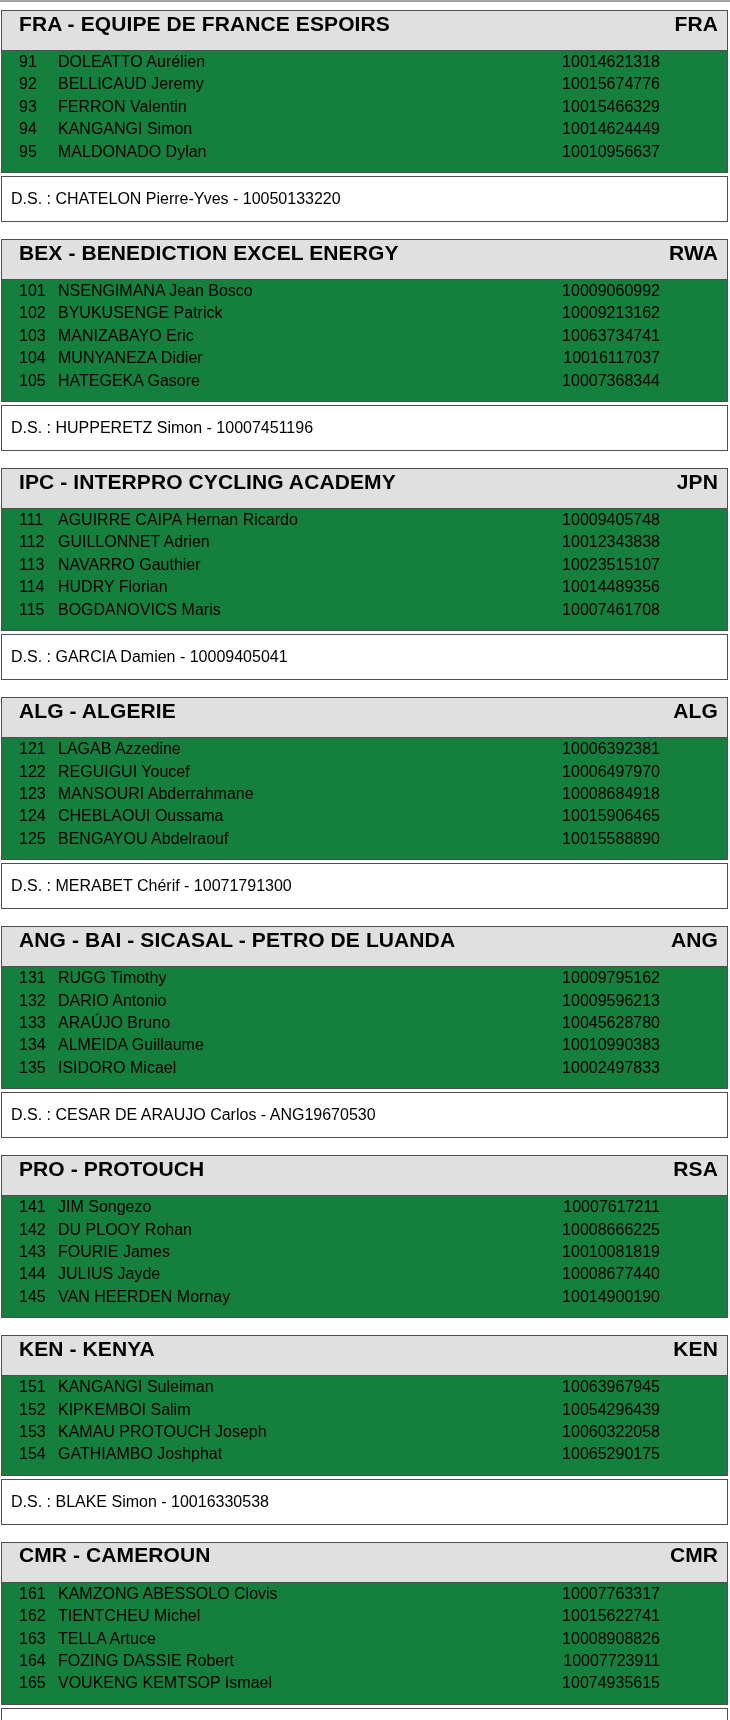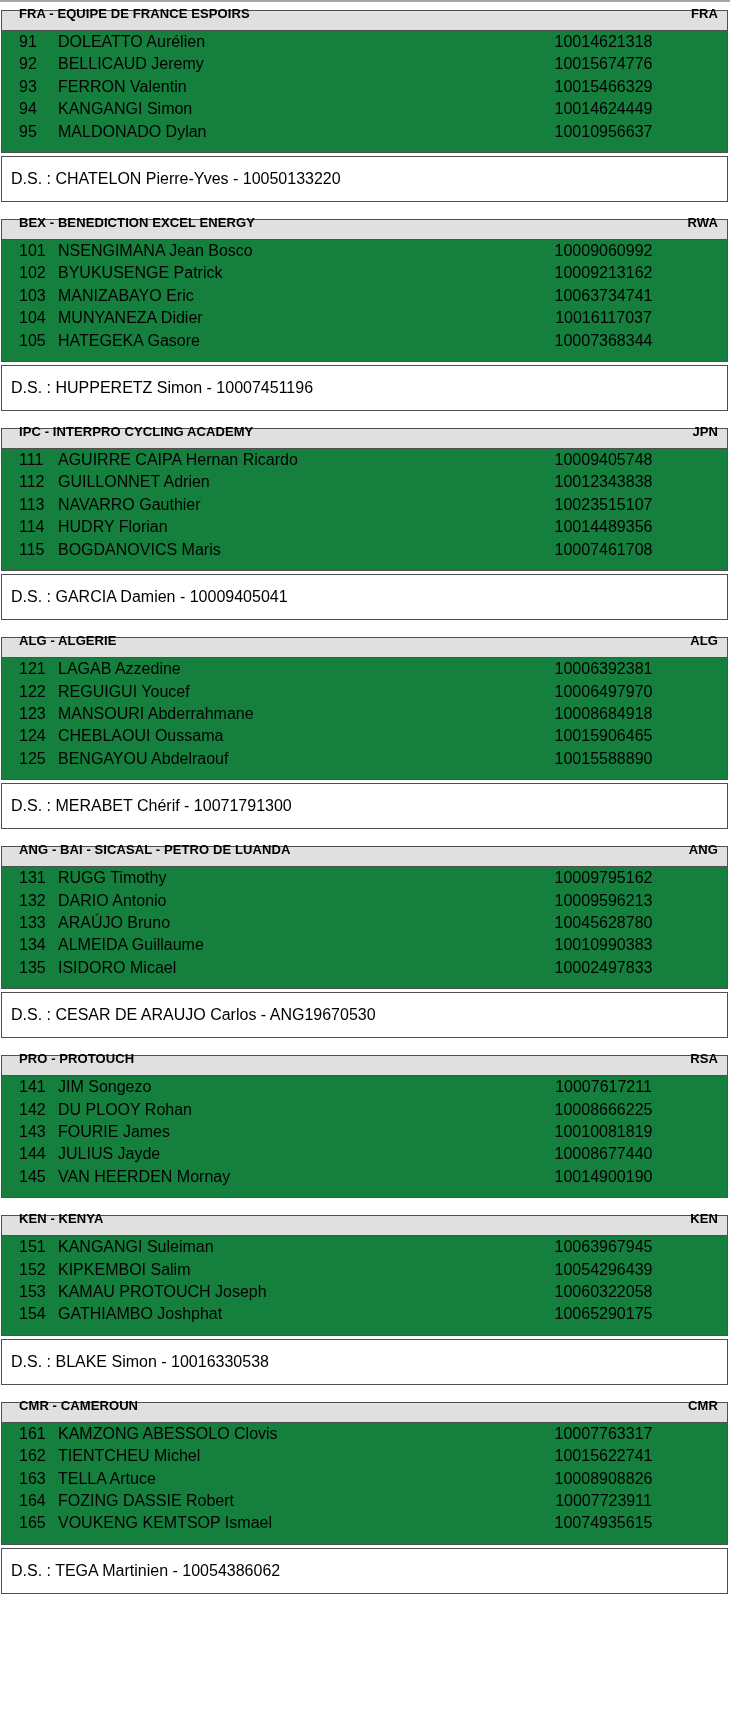--- a/index.html
+++ b/index.html
@@ -32,27 +32,27 @@
   }
   .team {
     margin-bottom: 17px;
   }
   .team-box {
     border: 1.5px solid var(--border);
   }
   .team-header {
     background: var(--header-bg);
     border-bottom: 1.5px solid var(--border);
-    height: 20px;
+    height: 40px;
     display: flex;
     align-items: center;
     justify-content: space-between;
     padding: 0 9px 14px 17px;
     font-weight: bold;
-    font-size: 13px;
+    font-size: 21px;
     letter-spacing: 0.1px;
   }
   .riders {
     padding: 0 0 9px 0;
     background: #15803d;
   }
   .rider-row {
     display: flex;
     align-items: baseline;
     line-height: 22.4px;
@@ -64,21 +64,21 @@
     flex: 0 0 auto;
   }
   .rname {
     flex: 1 1 auto;
     white-space: nowrap;
     overflow: hidden;
   }
   .uci {
     flex: 0 0 auto;
     width: 180px;
-    text-align: center;
+    text-align: right;
     padding-right: 67px;
   }
   .ds-box {
     border: 1.5px solid var(--border);
     margin-top: 3px;
     height: 46px;
     display: flex;
     align-items: center;
     padding-left: 9px;
     font-size: 16px;

